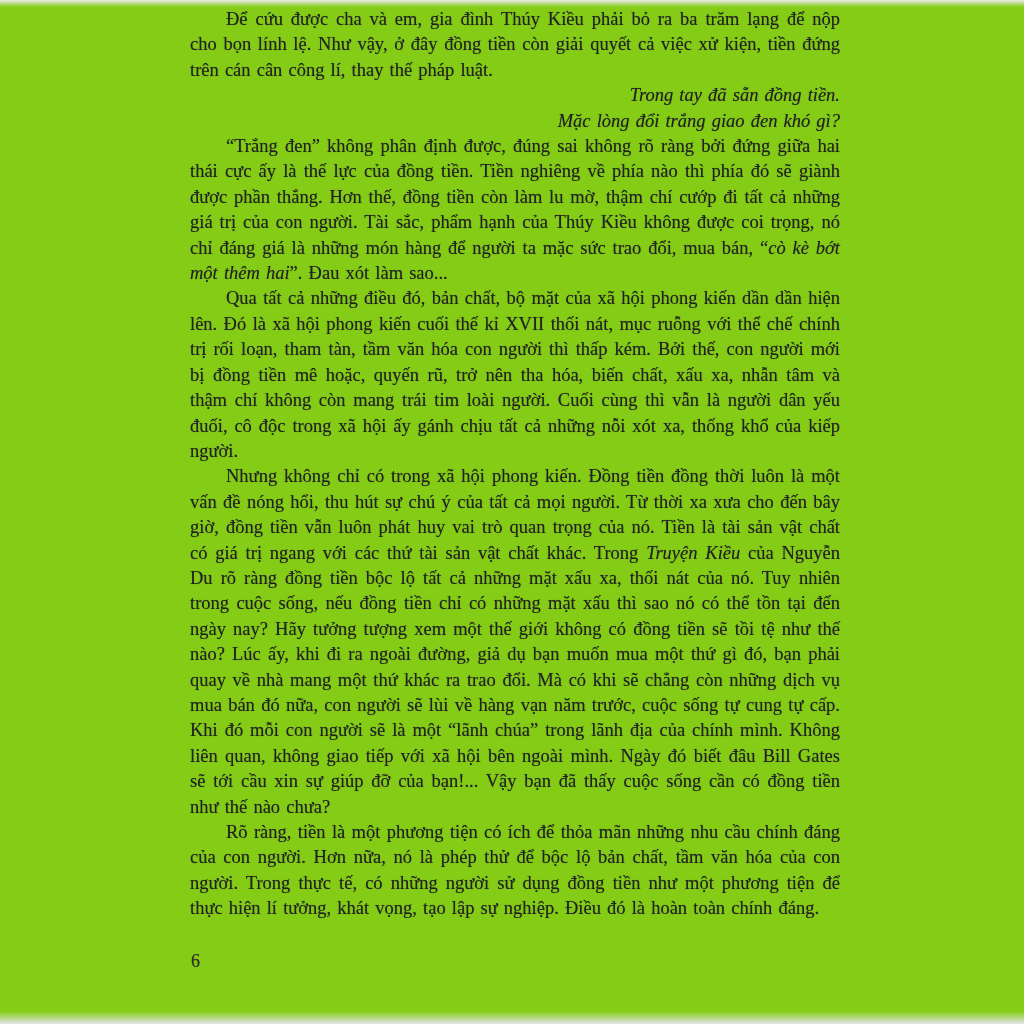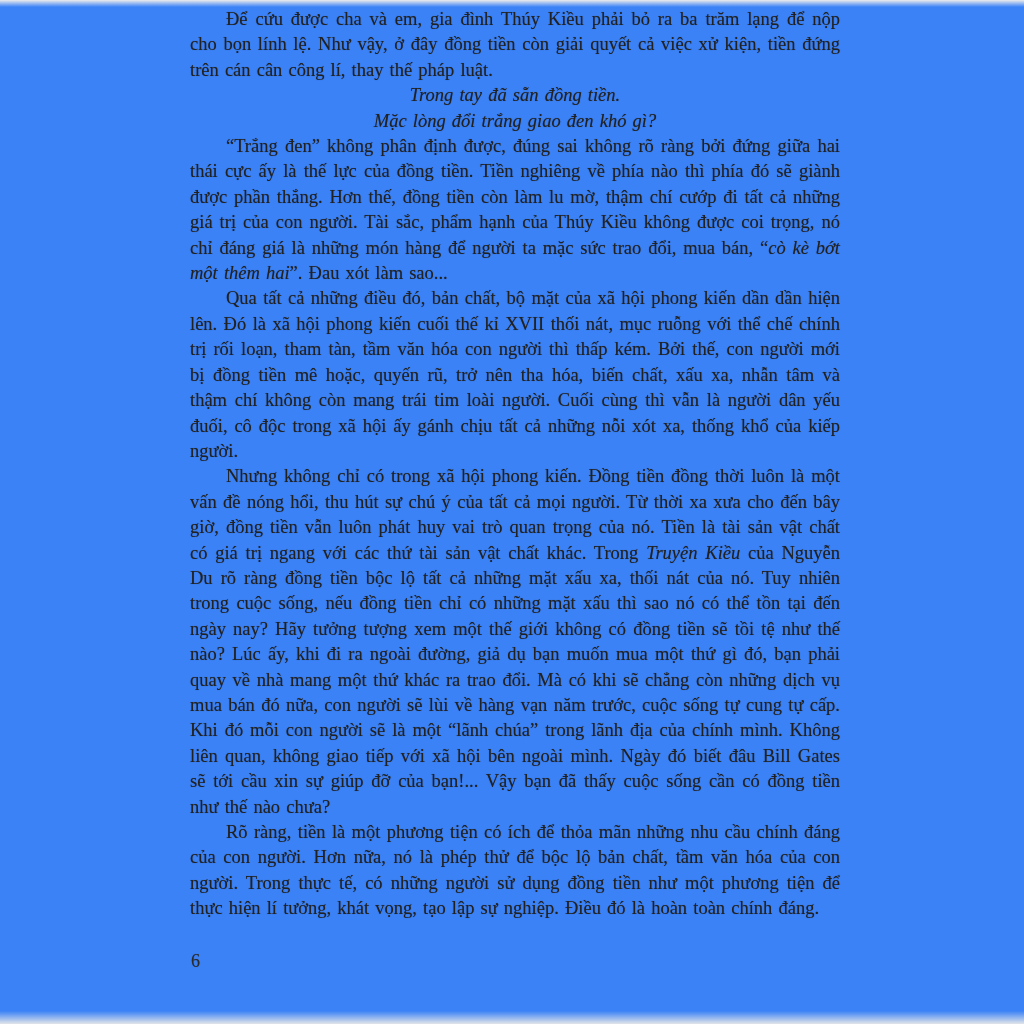--- a/index.html
+++ b/index.html
@@ -6,21 +6,21 @@
   html, body {
     width: 1024px;
     height: 1024px;
     background: #ffffff;
     overflow: hidden;
   }
   .book-page {
     position: relative;
     width: 1024px;
     height: 1024px;
-    background: #3b82f6;
+    background: #84cc16;
     font-family: "Liberation Serif", "DejaVu Serif", serif;
   }
   
   .edge-top {
     position: absolute;
     top: 0; left: 0; right: 0;
     height: 7px;
     background: linear-gradient(to bottom, #ececec, rgba(255,255,255,0));
   }
   .edge-bottom {
@@ -39,21 +39,21 @@
     color: #212121;
     text-align: justify;
     text-shadow: 0 0 0.9px rgba(33,33,33,0.45);
     word-spacing: 1.5px;
   }
   .para {
     margin: 0;
     text-indent: 36px;
   }
   .para.verse {
-    text-align: center;
+    text-align: right;
     text-indent: 0;
     font-style: italic;
   }
   .it { font-style: italic; }
   .page-number {
     position: absolute;
     left: 191px;
     top: 951px;
     font-size: 18px;
     color: #2a2a2a;

